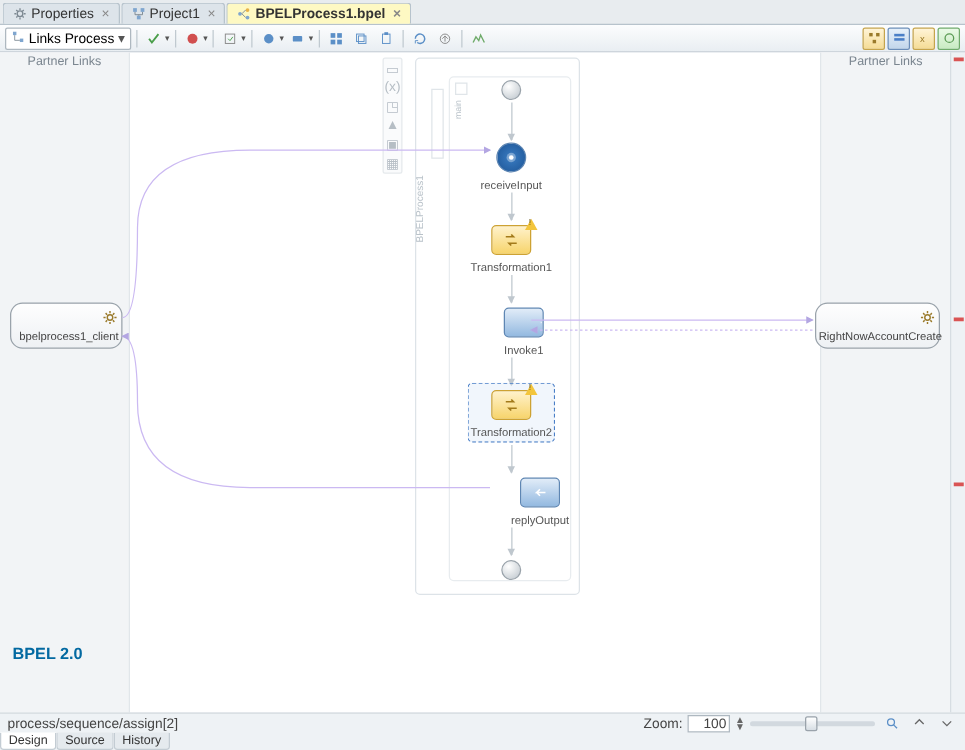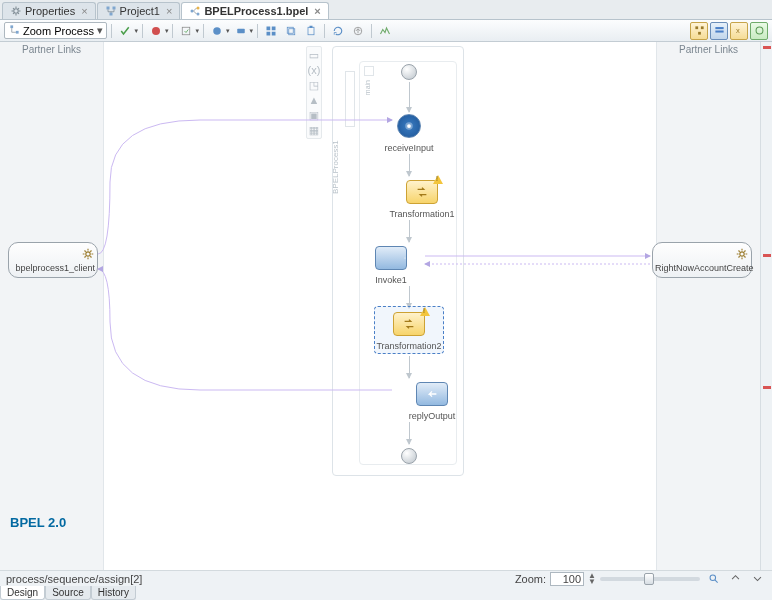--- a/index.html
+++ b/index.html
@@ -1,21 +1,21 @@
 <!DOCTYPE html>
 <html><head>
 <meta charset="utf-8">
 <style>
 * { box-sizing: border-box; margin: 0; padding: 0; font-family: "Segoe UI", Tahoma, sans-serif; font-size: 11px; }
 body { background: #eef2f5; width: 772px; height: 600px; overflow: hidden; position: relative; }
 
 
 .tabs { display: flex; align-items: flex-end; height: 20px; background: #e8ecef; border-bottom: 1px solid #b7c3cc; padding-left: 2px; gap: 0; text-align: center; }
 .tab { display: flex; align-items: center; gap: 3px; padding: 2px 7px; background: #dde4ea; border: 1px solid #b7c3cc; border-bottom: none; border-radius: 3px 3px 0 0; cursor: pointer; color: #333; margin-right: 1px; }
-.tab.active { background: #ffffff; font-weight: bold; }
+.tab.active { background: #fef9c3; font-weight: bold; }
 .tab-icon { width: 12px; height: 12px; display: inline-flex; align-items: center; justify-content: center; }
 .close-x { color: #888; margin-left: 3px; }
 
 
 .toolbar { display: flex; align-items: center; height: 22px; background: linear-gradient(#fcfdfe,#e9eef2); border-bottom: 1px solid #c3ccd3; padding: 0 4px; gap: 2px; }
 .scope-select { display: flex; align-items: center; gap: 3px; border: 1px solid #aeb8c0; background: #fff; padding: 1px 4px; min-width: 98px; border-radius: 2px; }
 .scope-select .dd { margin-left: auto; color: #555; }
 .tbtn { width: 18px; height: 18px; display: inline-flex; align-items: center; justify-content: center; border-radius: 2px; cursor: pointer; }
 .sep { width: 1px; height: 14px; background: #c0c9d0; margin: 0 2px; }
 .dd-caret { font-size: 7px; color: #555; margin-left: -2px; }
@@ -122,21 +122,21 @@
   </div>
 </div>
 
 <div class="toolbar">
   <div class="scope-select">
     <span><svg width="11" height="11" viewBox="0 0 16 16">
           <rect x="2" y="2" width="4" height="4" fill="#7fa6cf"></rect>
           <rect x="10" y="10" width="4" height="4" fill="#7fa6cf"></rect>
           <path d="M4 6v6h6" stroke="#7c8891" fill="none"></path>
         </svg></span>
-    <span>Zoom Process</span>
+    <span>Links Process</span>
     <span class="dd">▾</span>
   </div>
   <span class="sep"></span>
   <span class="tbtn">
       <svg width="12" height="12" viewBox="0 0 16 16">
         <path d="M3 8l3 4 7-9" stroke="#4a9e4a" stroke-width="2" fill="none"></path>
       </svg>
     </span>
     <span class="dd-caret">▾</span>
   <span class="sep"></span>
@@ -264,30 +264,30 @@
 
       <div class="activity act-receive highlighted" style="left:37px; top:52px;">
         <svg width="12" height="12" viewBox="0 0 16 16">
             <circle cx="8" cy="8" r="5" fill="#fff" opacity="0.35"></circle>
             <circle cx="8" cy="8" r="2.5" fill="#fff"></circle>
           </svg>
         <div class="act-label">receiveInput</div>
       </div>
       <div class="arrow-v" style="left:49px; top:92px; height:22px;"></div>
 
-      <div class="activity act-assign" style="left:33px; top:118px;margin-left:13px;">
+      <div class="activity act-assign" style="left:33px; top:118px;">
         <svg width="14" height="14" viewBox="0 0 16 16">
             <path d="M3 5h7l-2-2M13 11H6l2 2" stroke="#a37a1a" stroke-width="1.5" fill="none"></path>
           </svg>
         <div class="warn"></div>
         <div class="act-label">Transformation1</div>
       </div>
       <div class="arrow-v" style="left:49px; top:158px; height:22px;"></div>
 
-      <div class="activity act-invoke" style="left:15px; top:184px;padding-left:28px;">
+      <div class="activity act-invoke" style="left:43px; top:184px;padding-left:28px;">
         <svg width="14" height="14" viewBox="0 0 16 16">
             <rect x="3" y="3" width="10" height="10" fill="#fff" opacity="0.4"></rect>
             <path d="M6 5v6l5-3z" fill="#fff"></path>
           </svg>
         <div class="act-label">Invoke1</div>
       </div>
       <div class="arrow-v" style="left:49px; top:224px; height:22px;"></div>
 
       <div class="selected-frame" style="left:14px; top:244px; width:70px; height:48px;"></div>
       <div class="activity act-assign" style="left:33px; top:250px;">

